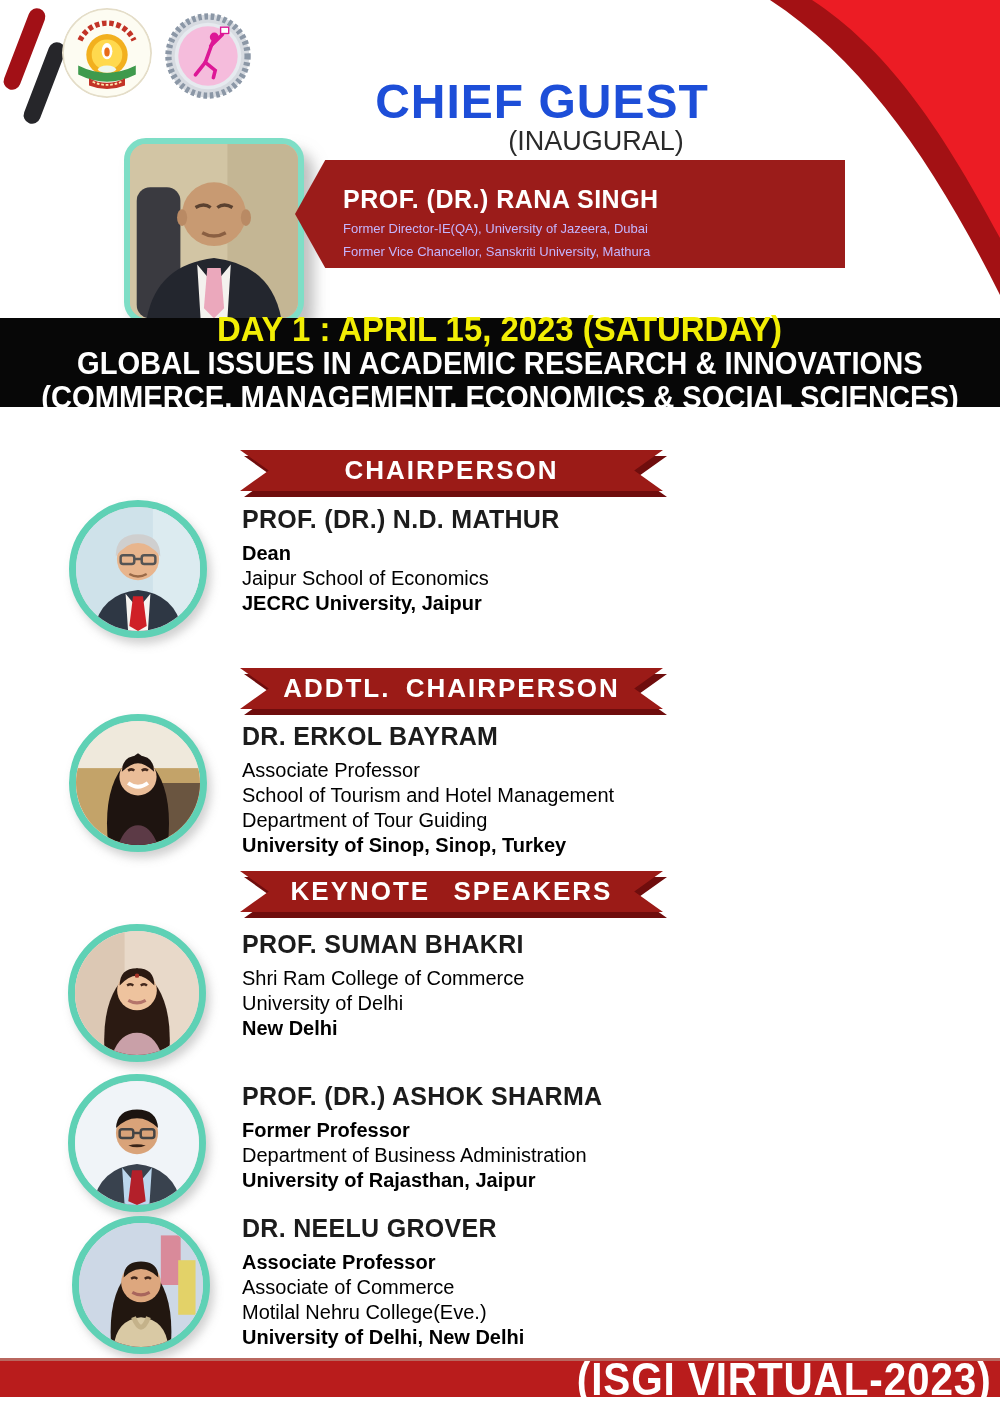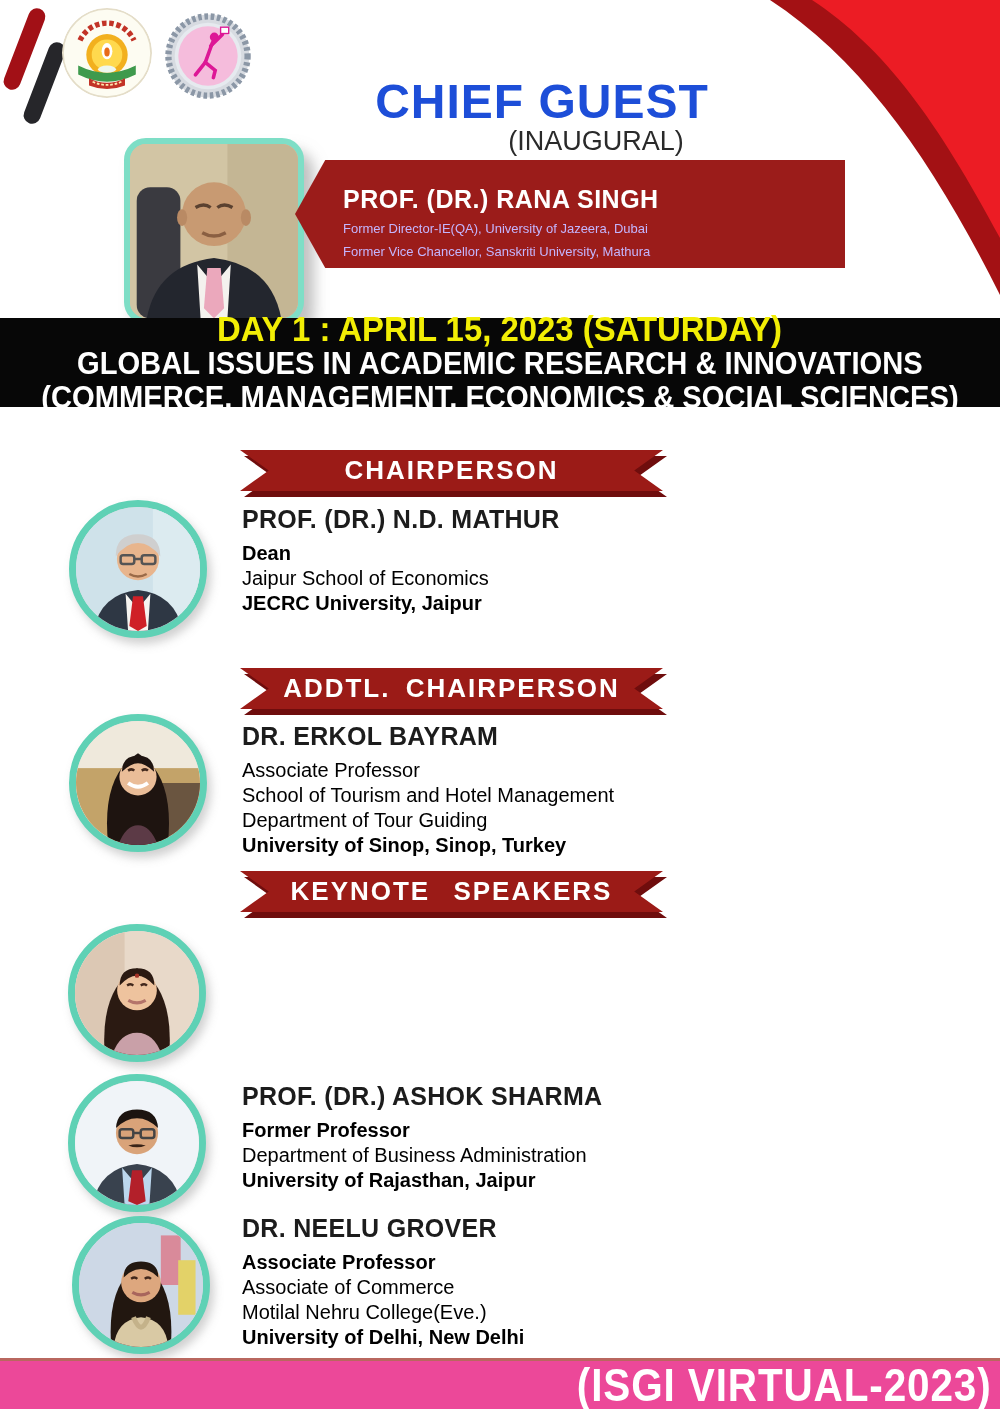--- a/index.html
+++ b/index.html
@@ -66,21 +66,21 @@
     border:7px solid #5fd1b5;box-shadow:4px 6px 10px rgba(120,120,120,.35);background:#ddd;}
   .pcircle svg{display:block;width:100%;height:100%;}
 
   
   .pinfo{left:242px;width:560px;color:#1c1c1c;}
   .pname{font-size:25px;font-weight:bold;letter-spacing:.3px;margin-bottom:7px;}
   .pline{font-size:20px;line-height:25px;color:#000000;}
   .pline.b{font-weight:bold;}
 
   
-  .footer-band{left:0;top:1358px;width:1000px;height:51px;background:#ec4899;
+  .footer-band{left:0;top:1358px;width:1000px;height:39px;background:#b91c1c;
     border-top:3px solid #b9675f;box-sizing:border-box;
     display:flex;align-items:center;justify-content:flex-end;}
   .footer-band div{color:#fff;font-weight:bold;font-size:46px;white-space:nowrap;
     transform:scaleX(.88);transform-origin:right center;padding-right:10px;letter-spacing:1px;}
 </style>
 </head>
 <body>
 
 <div class="poster">
 
@@ -222,20 +222,26 @@
       <rect x="0" y="0" width="40" height="100" fill="#dcc8b4"></rect>
       <path d="M24 100 Q20 46 50 30 Q80 46 76 100 Z" fill="#2b1a12"></path>
       <circle cx="50" cy="48" r="16" fill="#eec39e"></circle>
       <path d="M36 44 Q36 30 50 30 Q64 30 64 44 Q57 36 50 36 Q43 36 36 44 Z" fill="#2b1a12"></path>
       <circle cx="50" cy="36" r="1.8" fill="#a33327"></circle>
       <path d="M42 44 Q45 42 47 44 M53 44 Q56 42 58 44" stroke="#42281c" stroke-width="2" fill="none"></path>
       <path d="M43 56 Q50 60 57 56" stroke="#b4746a" stroke-width="2.5" fill="none"></path>
       <path d="M30 100 Q36 82 50 82 Q64 82 70 100 Z" fill="#c9a0a8"></path>
     </svg>
   </div>
+  <div class="abs pinfo" style="top:930px">
+    <div class="pname">PROF. SUMAN BHAKRI</div>
+    <div class="pline">Shri Ram College of Commerce</div>
+    <div class="pline">University of Delhi</div>
+    <div class="pline b">New Delhi</div>
+  </div>
 
   <div class="abs pcircle" style="left:68px;top:1074px">
     <svg viewBox="0 0 100 100" preserveAspectRatio="xMidYMid slice">
       <rect width="100" height="100" fill="#f0f4f8"></rect>
       <path d="M14 100 Q20 70 50 67 Q80 70 86 100 Z" fill="#39424e"></path>
       <path d="M38 70 L50 84 L62 70 L60 100 L40 100 Z" fill="#bcd7ee"></path>
       <path d="M46 72 L54 72 L57 97 L50 100 L43 97 Z" fill="#b3202a"></path>
       <circle cx="50" cy="42" r="17" fill="#d9a379"></circle>
       <path d="M33 38 Q34 23 50 23 Q66 23 67 38 Q59 30 50 30 Q41 30 33 38 Z" fill="#1c1410"></path>
       <rect x="36" y="39" width="11" height="7" rx="2" fill="none" stroke="#444" stroke-width="2"></rect>

